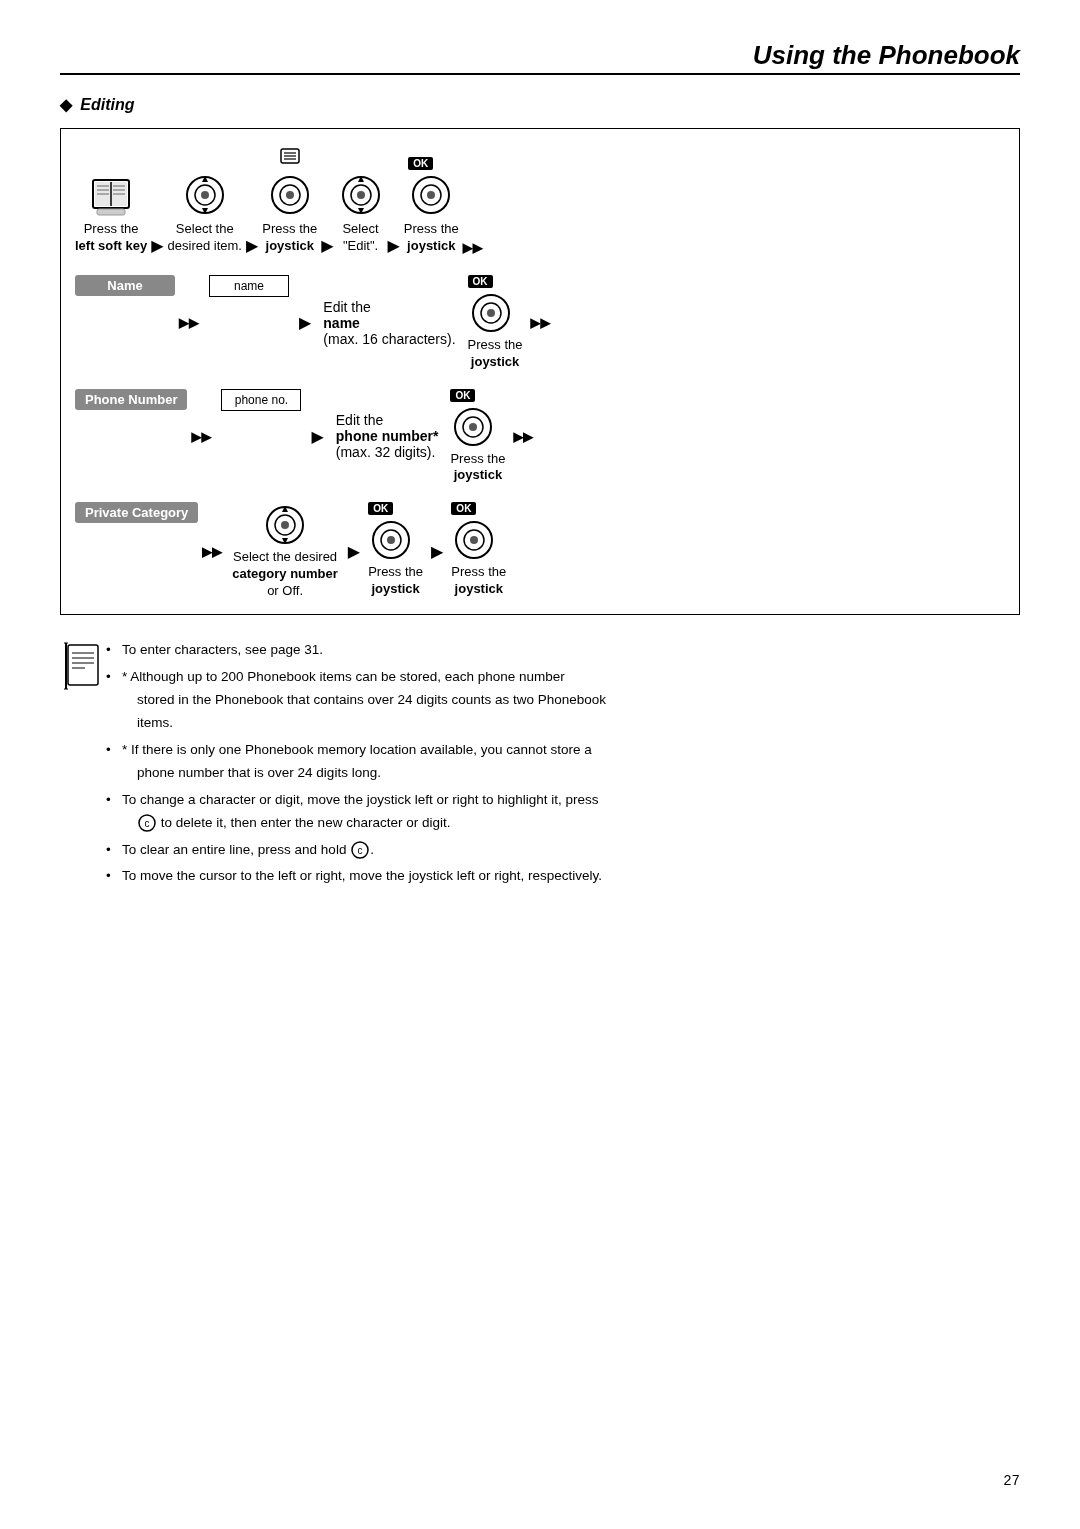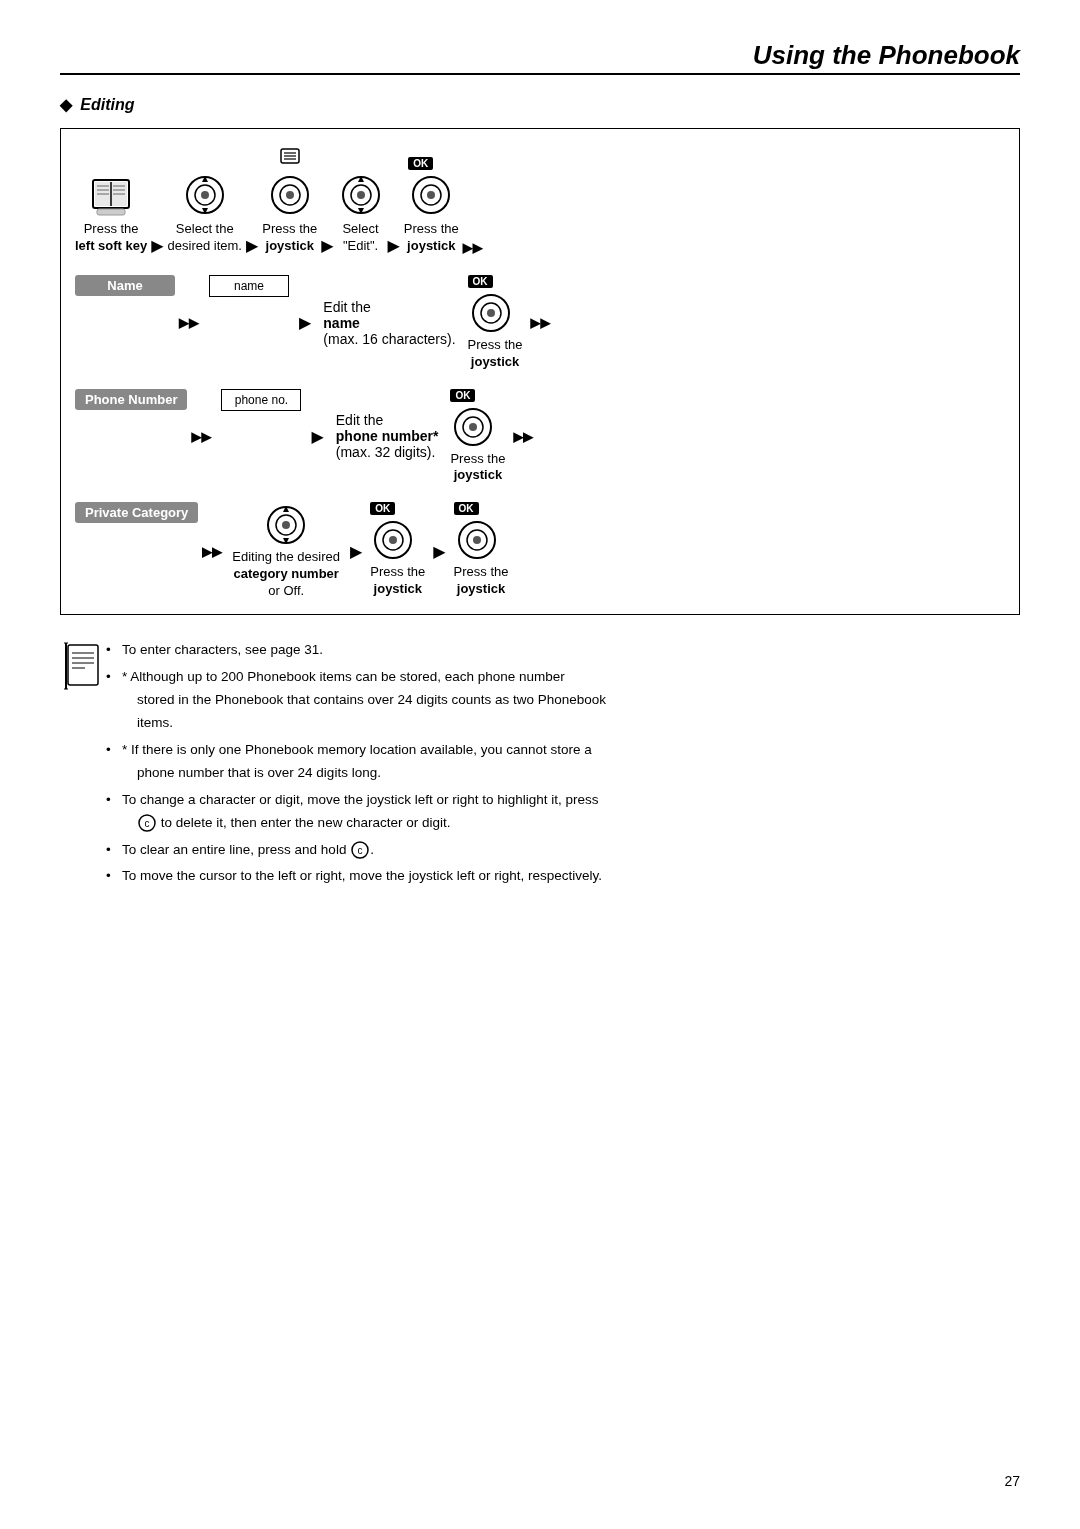--- a/index.html
+++ b/index.html
@@ -168,20 +168,21 @@
       content: '•';
       position: absolute;
       left: 0;
     }
 
     .page-number {
       position: fixed;
       bottom: 40px;
       right: 60px;
       font-size: 14px;
+      font-family: Liberation Mono, monospace;
     }
 
     
     .top-row {
       display: flex;
       align-items: flex-end;
       gap: 0;
       margin-bottom: 20px;
       flex-wrap: nowrap;
     }
@@ -374,21 +375,21 @@
       <div class="joystick-icon">
         <svg width="46" height="46" viewBox="0 0 46 46">
           <circle cx="23" cy="23" r="18" fill="none" stroke="#000" stroke-width="2"></circle>
           <circle cx="23" cy="23" r="10" fill="none" stroke="#000" stroke-width="1.5"></circle>
           <circle cx="23" cy="23" r="4" fill="#555"></circle>
           <polygon points="23,4 20,10 26,10" fill="#000"></polygon>
           <polygon points="23,42 20,36 26,36" fill="#000"></polygon>
         </svg>
       </div>
       <div class="step-label">
-        <span>Editing the desired</span><br>
+        <span>Select the desired</span><br>
         <b>category number</b>
         <br><span>or Off.</span>
       </div>
     </div>
 
     <div class="arrow" style="align-self:center;">▶</div>
 
     <div class="icon-with-ok" style="align-self:flex-start; margin: 0 4px;">
       <div class="ok-label">OK</div>
       <div class="joystick-icon">

